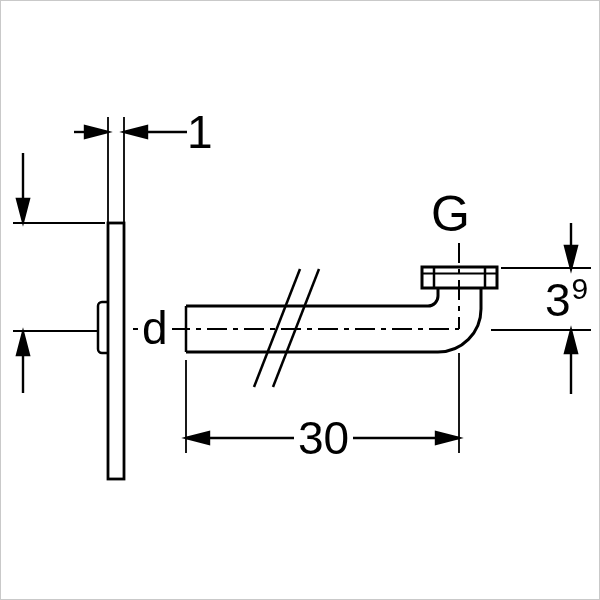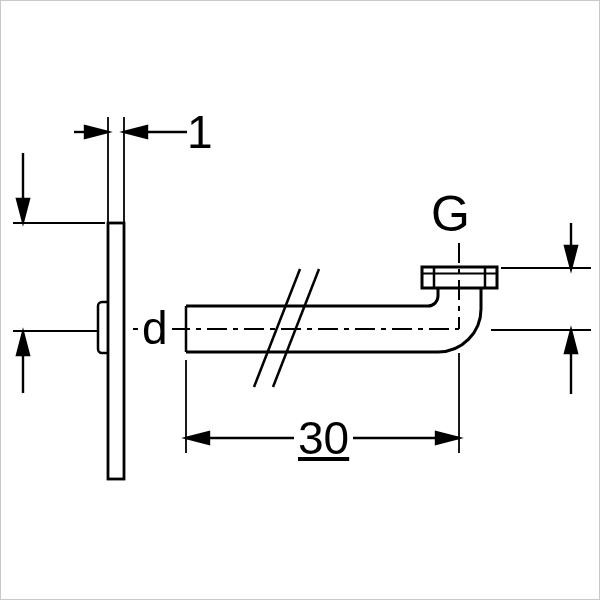--- a/index.html
+++ b/index.html
@@ -119,18 +119,21 @@
 
 
   <div class="label bg" style="left:137px; top:304px;">
     <span>d</span>
   </div>
 
   <div class="label thread" style="left:430px; top:188px;">
     <span>G</span>
   </div>
 
+  <div class="label" style="left:544px; top:276px;">
+    <span>3</span><span class="sup">9</span>
+  </div>
 
-  <div class="label bg" style="left:293px; top:414px;text-decoration:underline;">
+  <div class="label bg" style="left:293px; top:414px;">
     <span>30</span>
   </div>
 
 </div>
 
 </body></html>

